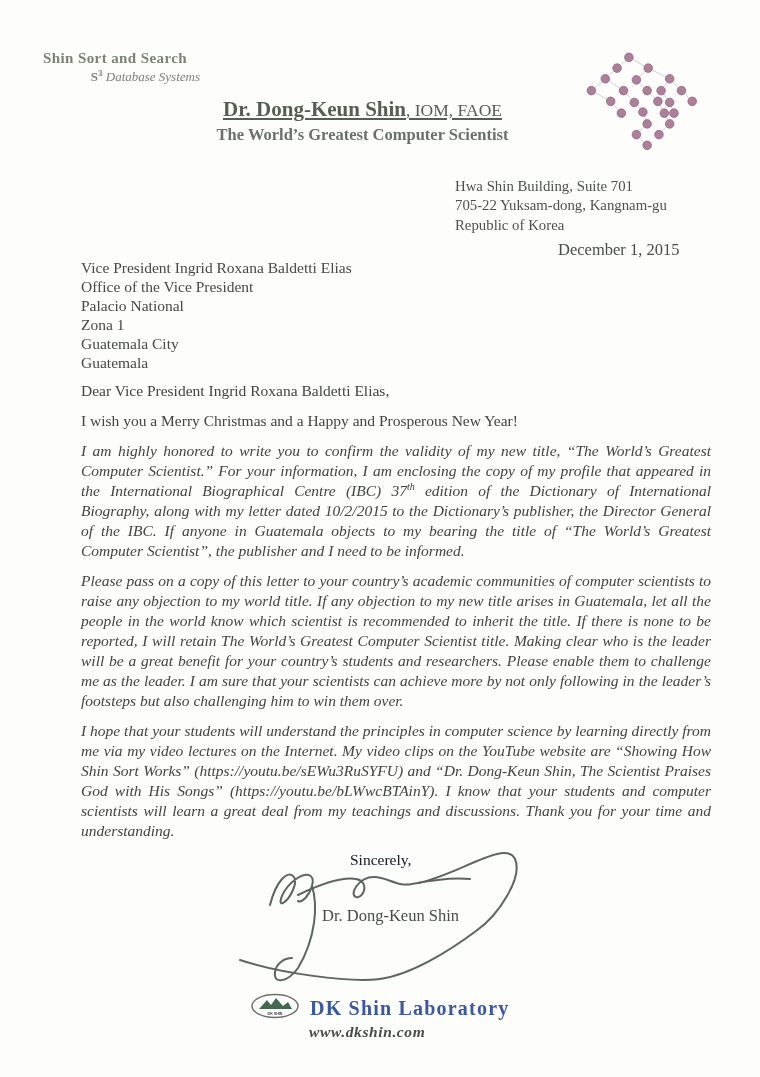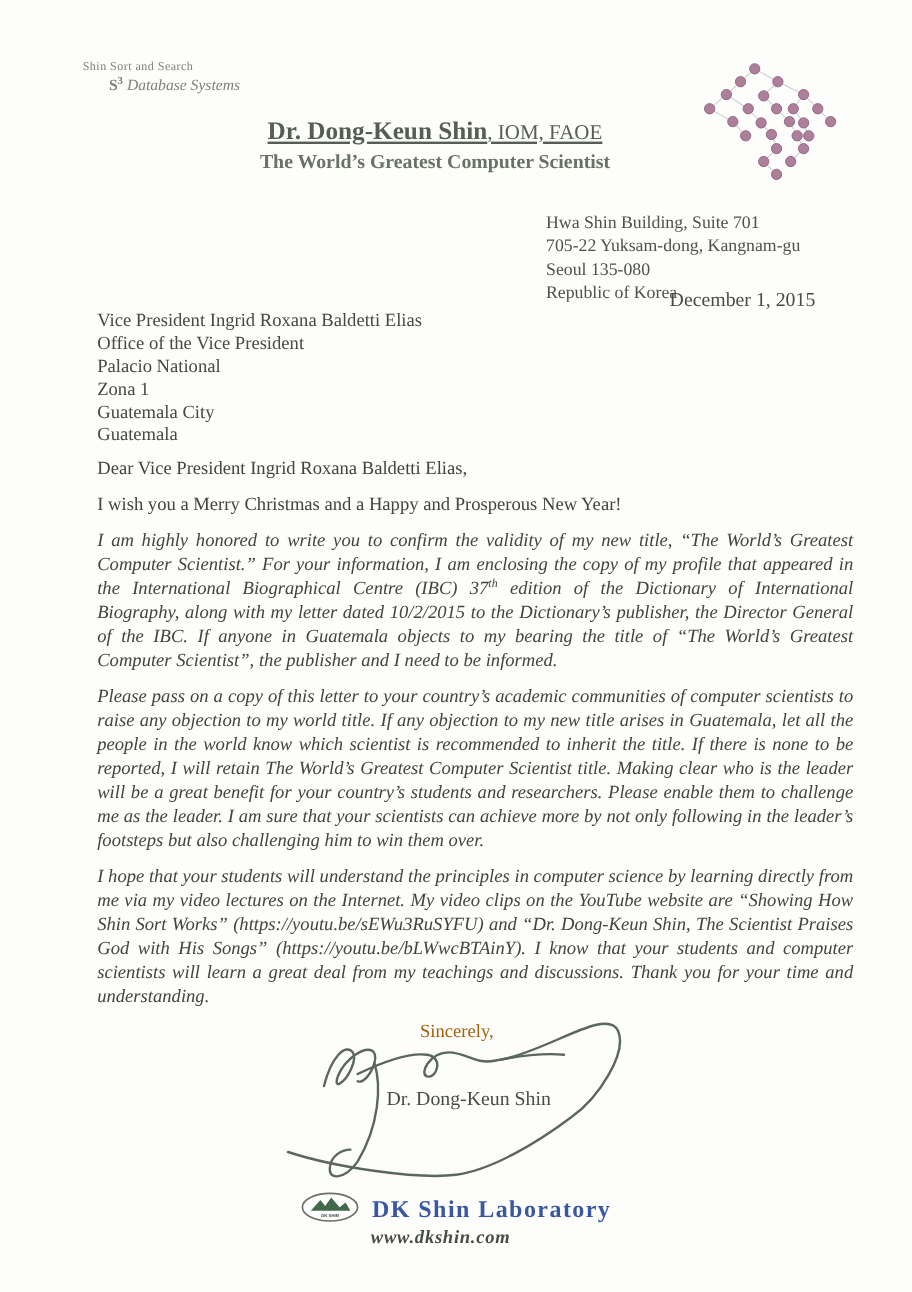--- a/index.html
+++ b/index.html
@@ -8,42 +8,42 @@
     background:#e9e9e9;
     font-family:"Liberation Serif","DejaVu Serif",serif;
   }
   .page{
     position:relative;width:760px;height:1077px;
     background:#fdfdfc;overflow:hidden;
     color:#40453e;
   }
   
   .brand{position:absolute;left:30px;top:50px;width:170px;text-align:center;color:#7c8276;}
-  .brand-line1{font-weight:normal;font-size:10px;letter-spacing:.4px;}
+  .brand-line1{font-weight:bold;font-size:15px;letter-spacing:.4px;}
   .brand-line2{font-size:13px;margin-top:1px;text-align:right;}
   .brand-line2 .s3{font-weight:bold;font-style:normal;}
   .brand-line2 sup{font-size:9px;}
   .brand-line2 em{font-style:italic;}
   .title-block{position:absolute;left:160px;top:97px;width:405px;text-align:center;}
   .name-line{font-size:21px;color:#565e54;text-decoration:underline;}
   .name-line .name{font-weight:bold;}
   .name-line .suffix{font-size:17.5px;}
   .tagline{font-size:16.5px;font-weight:bold;color:#6a7166;margin-top:3px;}
   .dot-logo{position:absolute;left:586px;top:52px;}
   
   .sender{position:absolute;left:455px;top:177px;font-size:14.8px;line-height:19.4px;color:#4c524a;}
   .date{position:absolute;left:558px;top:240px;font-size:16.5px;color:#474d45;}
   
   .recipient{position:absolute;left:81px;top:258px;font-size:15.5px;line-height:19px;color:#454a43;}
   .body-col{position:absolute;left:81px;top:381px;width:630px;font-size:15.5px;line-height:20px;color:#40453e;}
   .body-col p{margin:0 0 10px 0;}
   .body-col p.just{text-align:justify;font-style:italic;}
   .body-col sup{font-size:10px;line-height:0;}
   
-  .closing{position:absolute;left:350px;top:851px;font-size:15.5px;color:#a16207;}
+  .closing{position:absolute;left:350px;top:851px;font-size:15.5px;color:#0f172a;}
   .sig-svg{position:absolute;left:218px;top:833px;}
   .signer{position:absolute;left:322px;top:906px;font-size:16.5px;color:#474d45;}
   
   .footer-logo{position:absolute;left:250px;top:993px;}
   .lab-name{position:absolute;left:310px;top:997px;font-size:20px;font-weight:bold;color:#3a57a2;letter-spacing:1.2px;}
   .website{position:absolute;left:309px;top:1023px;font-size:15.5px;font-weight:bold;font-style:italic;color:#474d45;letter-spacing:.6px;}
 </style>
 </head>
 <body>
 
@@ -111,21 +111,20 @@
         <circle cx="78" cy="67" r="4"></circle>
       <circle cx="47" cy="77" r="4"></circle>
         <circle cx="68" cy="77" r="4"></circle>
       <circle cx="57" cy="87" r="4"></circle>
     </g>
   </svg>
 
   <div class="sender">
     <div>Hwa Shin Building, Suite 701</div>
     <div>705-22 Yuksam-dong, Kangnam-gu</div>
-    <div>Seoul 135-080</div>
     <div>Republic of Korea</div>
   </div>
 
   <div class="date">December 1, 2015</div>
 
   <div class="recipient">
     <div>Vice President Ingrid Roxana Baldetti Elias</div>
     <div>Office of the Vice President</div>
     <div>Palacio National</div>
     <div>Zona 1</div>

